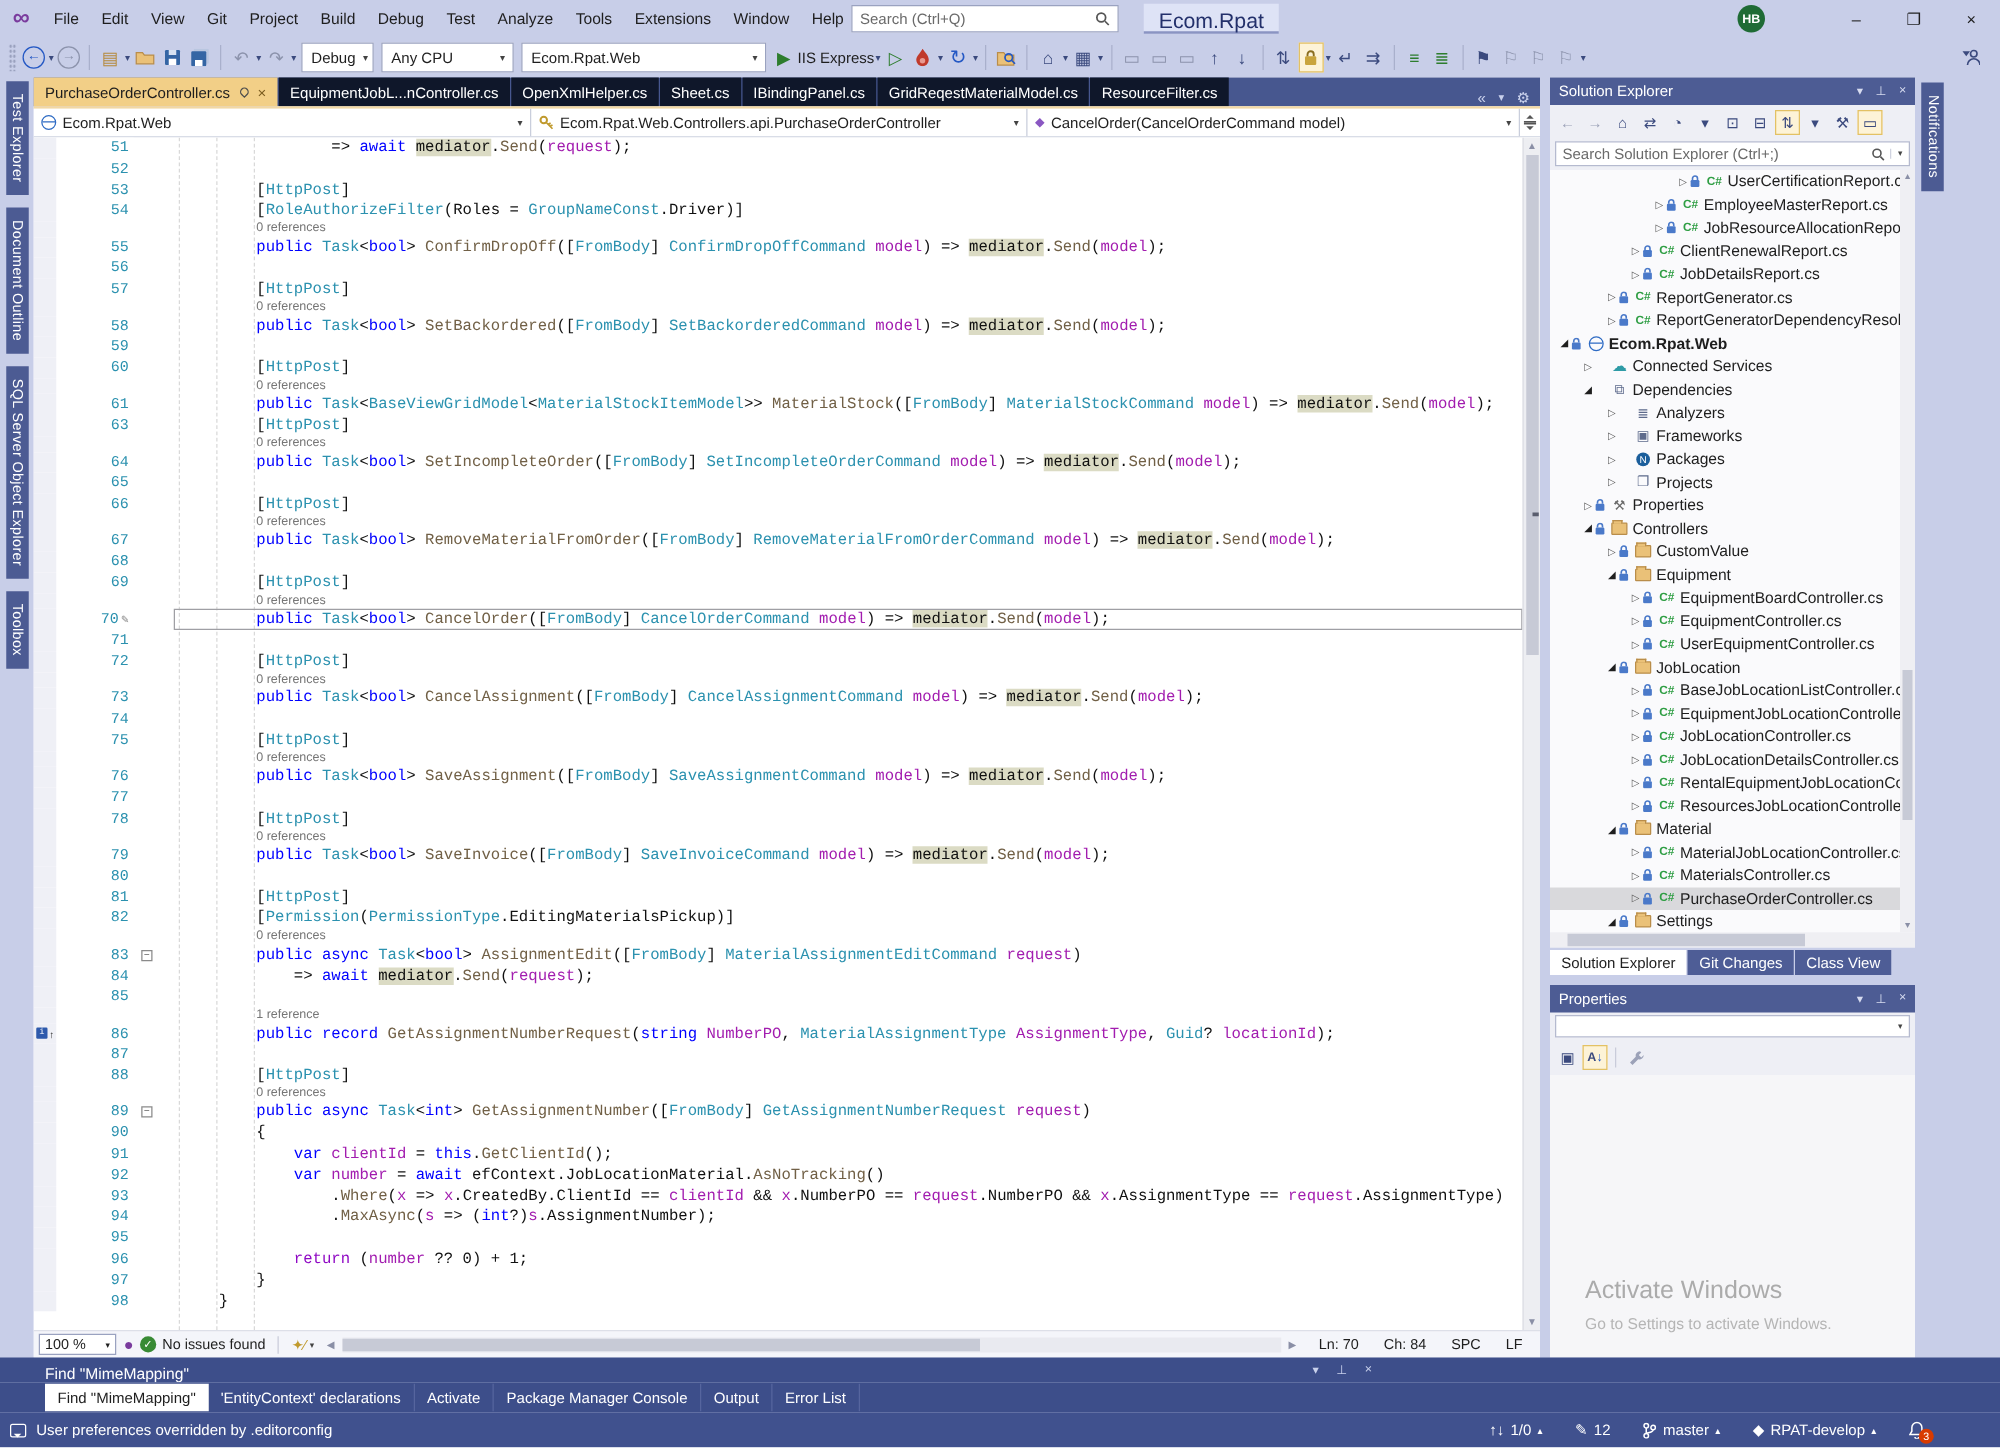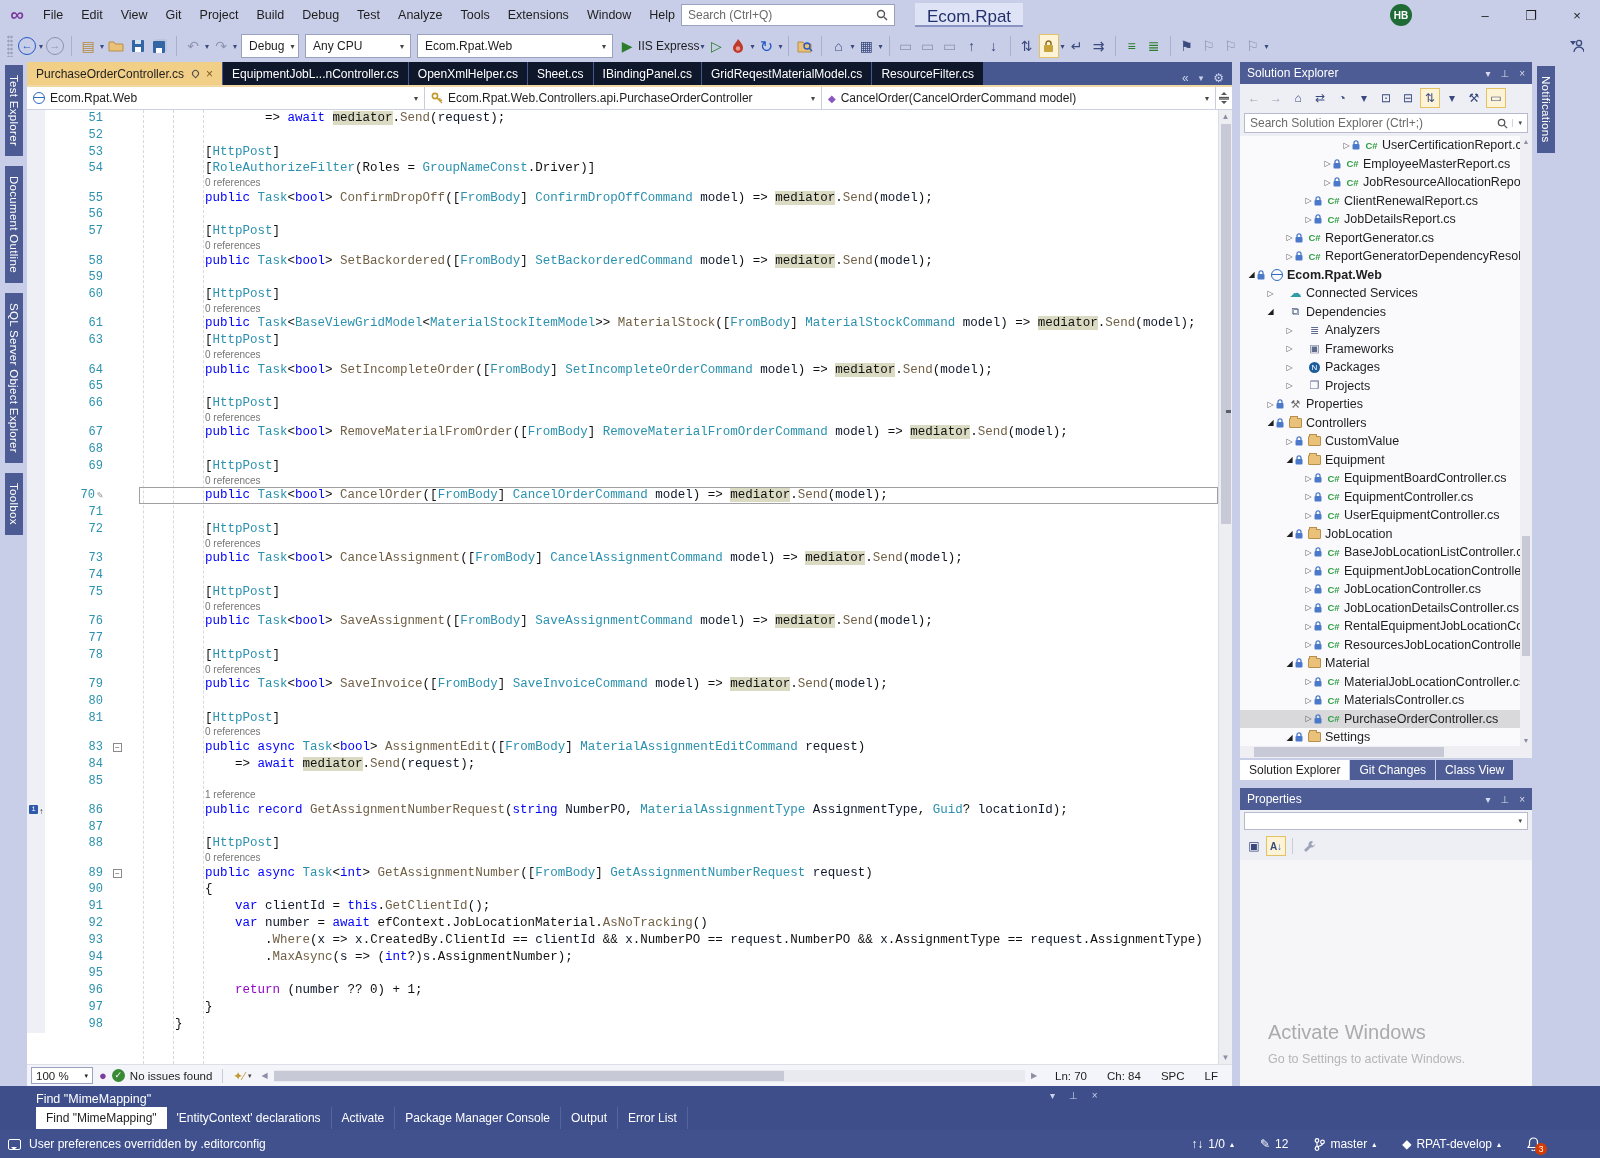--- a/index.html
+++ b/index.html
@@ -68,21 +68,21 @@
   .cfold { width:38px; flex:none; position:relative; }
   .ctext { flex:1; overflow:hidden; }
   .ltext { flex:1; padding-left:60px; font-family:"Liberation Sans",sans-serif; }
   .lrow .cm, .lrow .cln { height:12.5px; }
   .curline { position:absolute; left:112px; right:14px; top:0; bottom:0; border:1px solid #9F9FA4; z-index:2; pointer-events:none; }
   .foldbox { position:absolute; left:6px; top:4px; width:9px; height:9px; border:1px solid #8a8a8a; background:#fff; font-size:8px; line-height:7px; text-align:center; color:#555; }
   .penic { color:#8a8a8a; font-size:10px; margin-left:2px; }
   .refic { position:absolute; left:2px; top:3px; width:9px; height:9px; background:#2E5AAC; color:#fff; font-size:7px; line-height:9px; text-align:center; border-radius:1px; }
   .refarrow { position:absolute; left:12px; top:2px; font-size:8px; color:#222; }
   .s-k { color:#0000FF; } .s-t { color:#2B91AF; } .s-m { color:#716046; }
-  .s-p { color:#0f172a; } .s-pl { color:#101010; } .s-c { color:#8F08C4; }
+  .s-p { color:#a21caf; } .s-pl { color:#101010; } .s-c { color:#8F08C4; }
   .s-hl { color:#101010; background:#DBDBC4; }
   .vscroll { position:absolute; top:0; right:0; bottom:0; width:14px; background:#EDEEF2; border-left:1px solid #DCDDE4; z-index:3; }
   .vscroll .ar { position:absolute; left:0; right:0; text-align:center; font-size:8px; color:#8A8FA6; }
   .vthumb { position:absolute; left:2px; width:10px; background:#C7CAD6; }
   .vmark { position:absolute; left:7px; width:5px; height:3px; background:#5A5E6E; }
 
   .edstatus { height:22px; background:#F4F5FA; border-top:1px solid #DDDFE8; display:flex; align-items:center; font-size:11.5px; padding:0 4px; }
   .zoombox { width:62px; height:17px; background:#fff; border:1px solid #9AA2C0; display:flex; align-items:center; padding:0 4px; }
   .zoombox .cc { margin-left:auto; font-size:7px; }
   .chk { width:13px; height:13px; border-radius:50%; background:#388A34; color:#fff; font-size:9px; line-height:13px; text-align:center; margin:0 5px; }
@@ -457,20 +457,21 @@
             <div class="crow"><span class="cm"></span><span class="cln">78</span><span class="cfold"></span><span class="ctext"><span>        </span><span class="s-pl">[</span><span class="s-t">HttpPost</span><span class="s-pl">]</span></span></div>
             <div class="lrow">
               <span class="cm"></span>
               <span class="cln"></span>
               <span class="cfold"></span>
               <span class="ltext">0 references</span>
             </div>
             <div class="crow"><span class="cm"></span><span class="cln">79</span><span class="cfold"></span><span class="ctext"><span>        </span><span class="s-k">public </span><span class="s-t">Task</span><span class="s-pl">&lt;</span><span class="s-k">bool</span><span class="s-pl">&gt; </span><span class="s-m">SaveInvoice</span><span class="s-pl">([</span><span class="s-t">FromBody</span><span class="s-pl">] </span><span class="s-t">SaveInvoiceCommand</span><span class="s-pl"> </span><span class="s-p">model</span><span class="s-pl">) =&gt; </span><span class="s-hl">mediator</span><span class="s-pl">.</span><span class="s-m">Send</span><span class="s-pl">(</span><span class="s-p">model</span><span class="s-pl">);</span></span></div>
             <div class="crow"><span class="cm"></span><span class="cln">80</span><span class="cfold"></span><span class="ctext"><span></span></span></div>
             <div class="crow"><span class="cm"></span><span class="cln">81</span><span class="cfold"></span><span class="ctext"><span>        </span><span class="s-pl">[</span><span class="s-t">HttpPost</span><span class="s-pl">]</span></span></div>
+            <div class="crow"><span class="cm"></span><span class="cln">82</span><span class="cfold"></span><span class="ctext"><span>        </span><span class="s-pl">[</span><span class="s-t">Permission</span><span class="s-pl">(</span><span class="s-t">PermissionType</span><span class="s-pl">.EditingMaterialsPickup)]</span></span></div>
             <div class="lrow">
               <span class="cm"></span>
               <span class="cln"></span>
               <span class="cfold"></span>
               <span class="ltext">0 references</span>
             </div>
             <div class="crow"><span class="cm"></span><span class="cln">83</span><span class="cfold"><span class="foldbox">−</span></span><span class="ctext"><span>        </span><span class="s-k">public async </span><span class="s-t">Task</span><span class="s-pl">&lt;</span><span class="s-k">bool</span><span class="s-pl">&gt; </span><span class="s-m">AssignmentEdit</span><span class="s-pl">([</span><span class="s-t">FromBody</span><span class="s-pl">] </span><span class="s-t">MaterialAssignmentEditCommand</span><span class="s-pl"> </span><span class="s-p">request</span><span class="s-pl">)</span></span></div>
             <div class="crow"><span class="cm"></span><span class="cln">84</span><span class="cfold"></span><span class="ctext"><span>            </span><span class="s-pl">=&gt; </span><span class="s-k">await </span><span class="s-hl">mediator</span><span class="s-pl">.</span><span class="s-m">Send</span><span class="s-pl">(</span><span class="s-p">request</span><span class="s-pl">);</span></span></div>
             <div class="crow"><span class="cm"></span><span class="cln">85</span><span class="cfold"></span><span class="ctext"><span></span></span></div>
             <div class="lrow">

